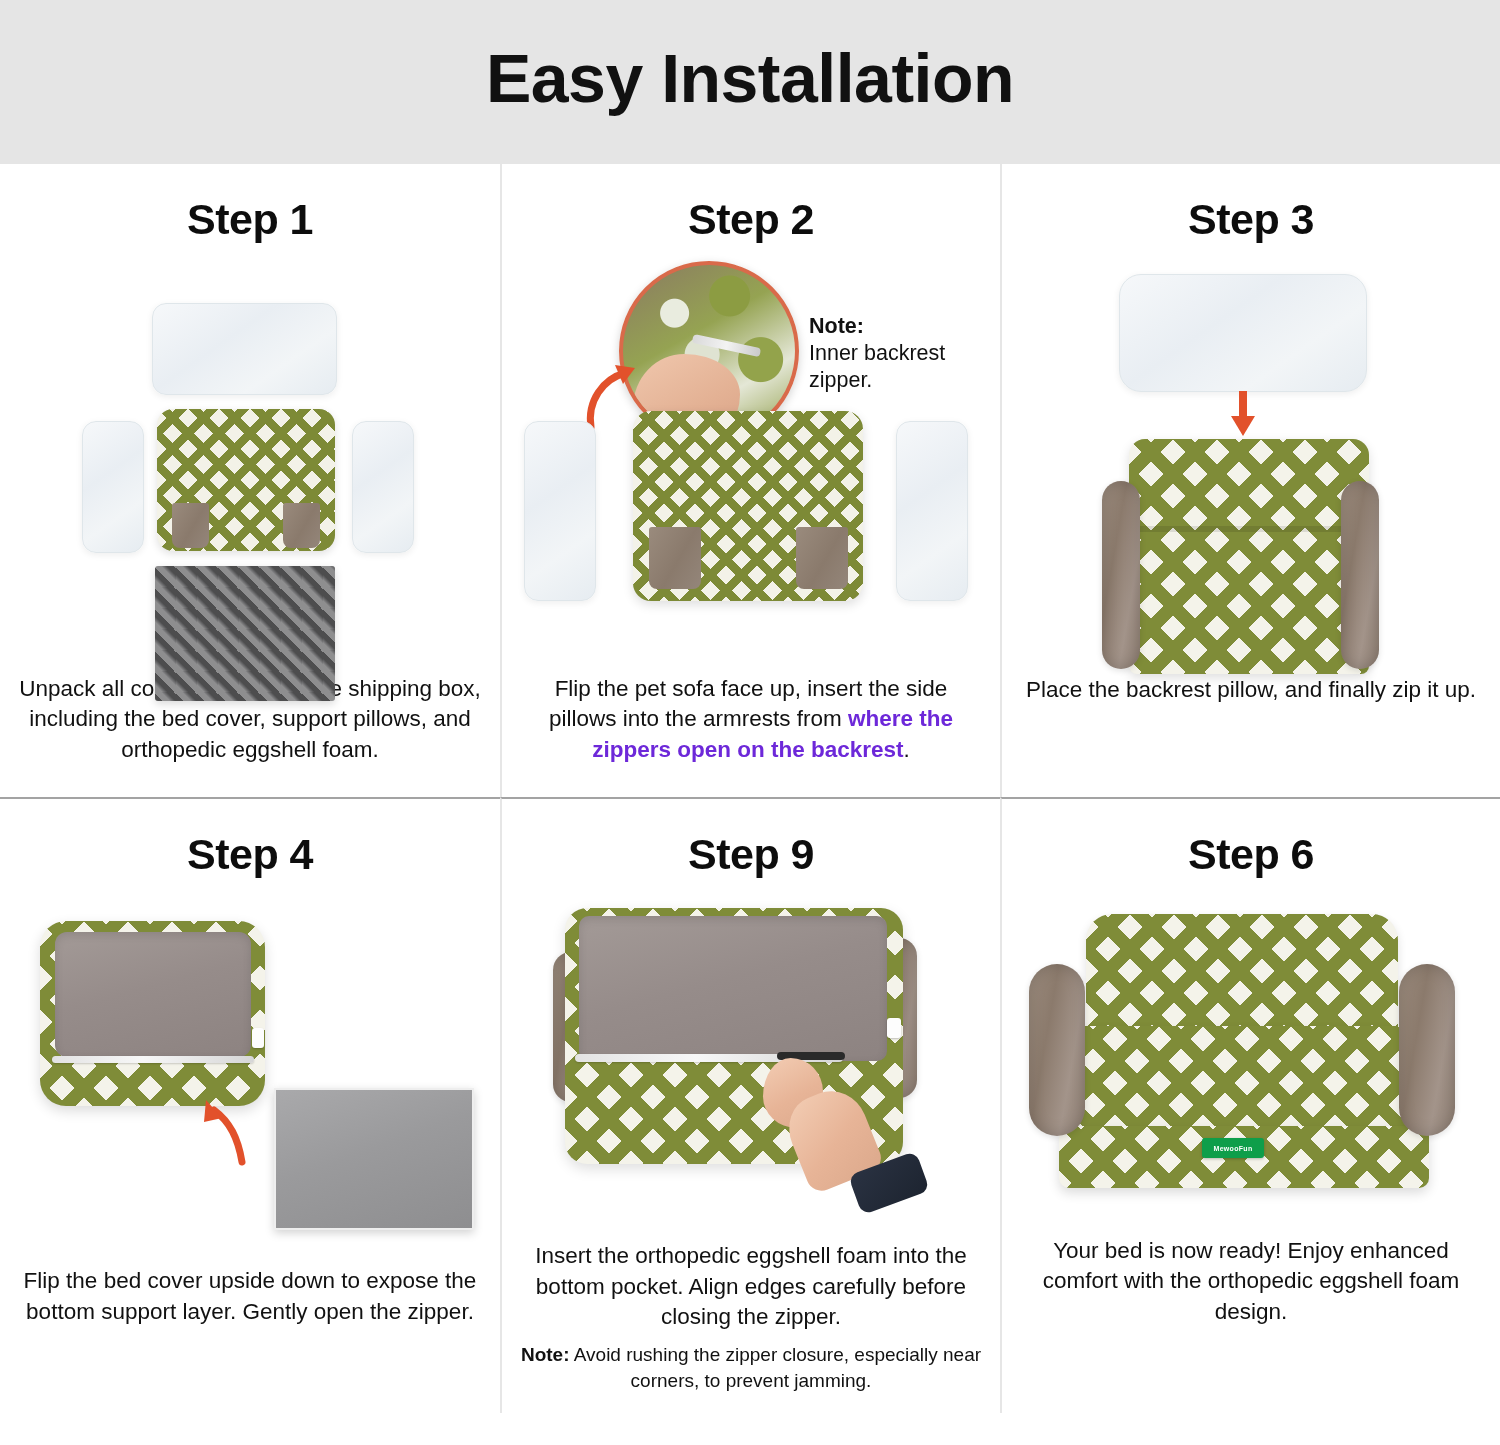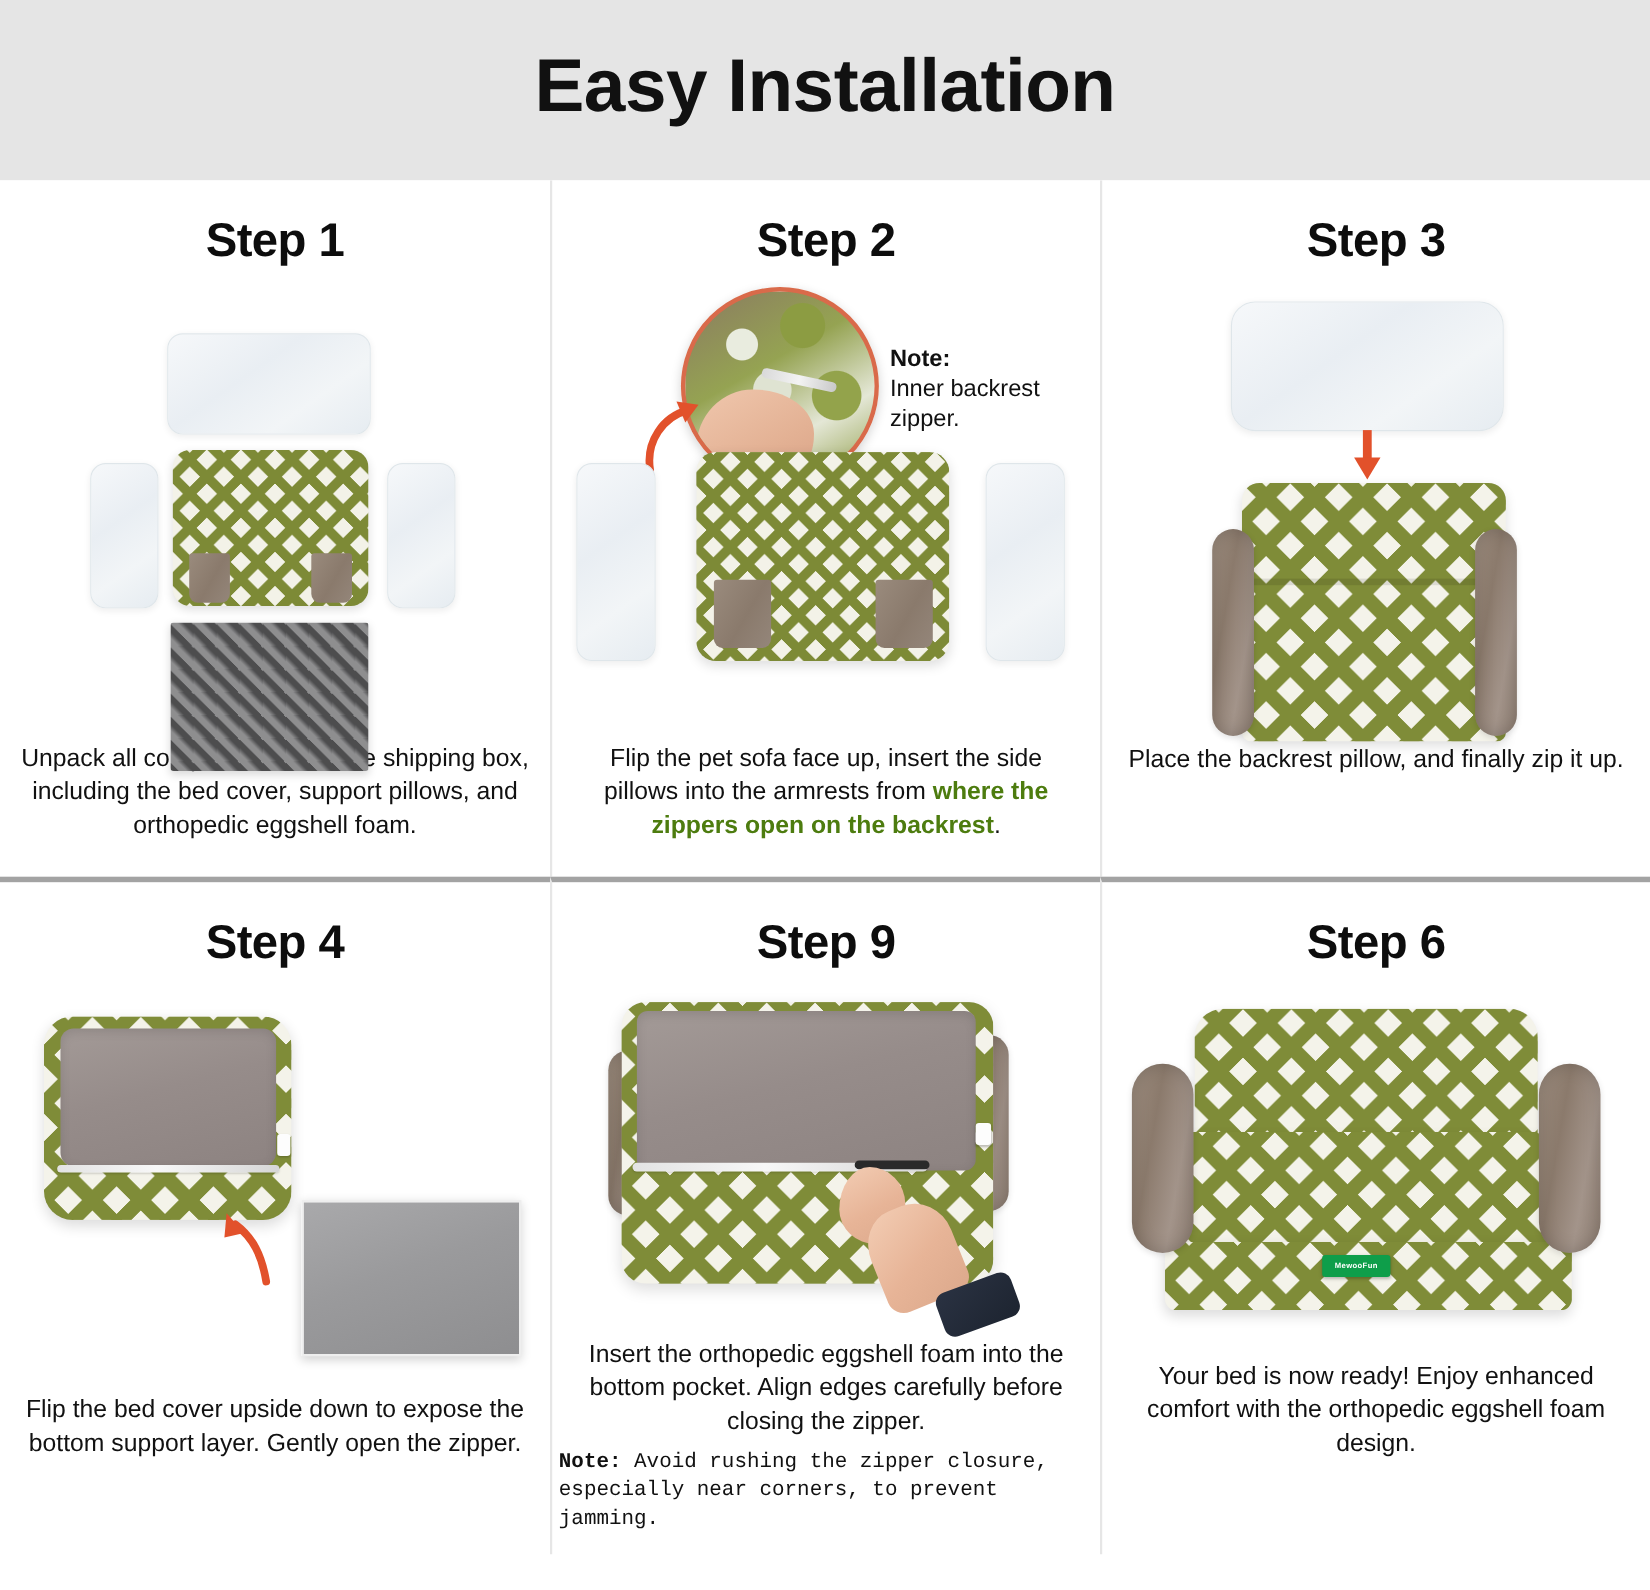--- a/index.html
+++ b/index.html
@@ -41,21 +41,21 @@
   .cell {
     position: relative;
     background: #ffffff;
     display: flex;
     flex-direction: column;
     align-items: center;
     padding: 0;
     overflow: hidden;
   }
   .cell.bl { border-left: 2px solid #e6e6e6; }
-  .cell.bt { border-top: 5px solid #a3a3a3; }
+  .cell.bt { border-top: 2px solid #a3a3a3; }
 
   .step-title {
     font-size: 43px;
     font-weight: bold;
     color: #0d0d0d;
     margin-top: 34px;
     line-height: 1;
     letter-spacing: -0.5px;
   }
 
@@ -66,29 +66,28 @@
   }
 
   .caption {
     width: 472px;
     text-align: center;
     font-size: 22.5px;
     line-height: 1.35;
     color: #111;
     padding: 0 4px;
   }
-  .caption .hl { color: #4d7c0f; font-weight: bold; }
+  .caption .hl { color: #6d28d9; font-weight: bold; }
   .subnote {
     width: 486px;
-    text-align: left;
+    text-align: center;
     font-size: 19px;
     line-height: 1.33;
     color: #111;
     margin-top: 10px;
-    font-family: Liberation Mono, monospace;
   }
   .subnote b { font-weight: bold; }
 
   
   .pattern-green {
     background-color: #f3f2e8;
     background-image:
       repeating-linear-gradient(45deg,
         #7d8a36 0px, #7d8a36 9px, transparent 9px, transparent 22px),
       repeating-linear-gradient(-45deg,

